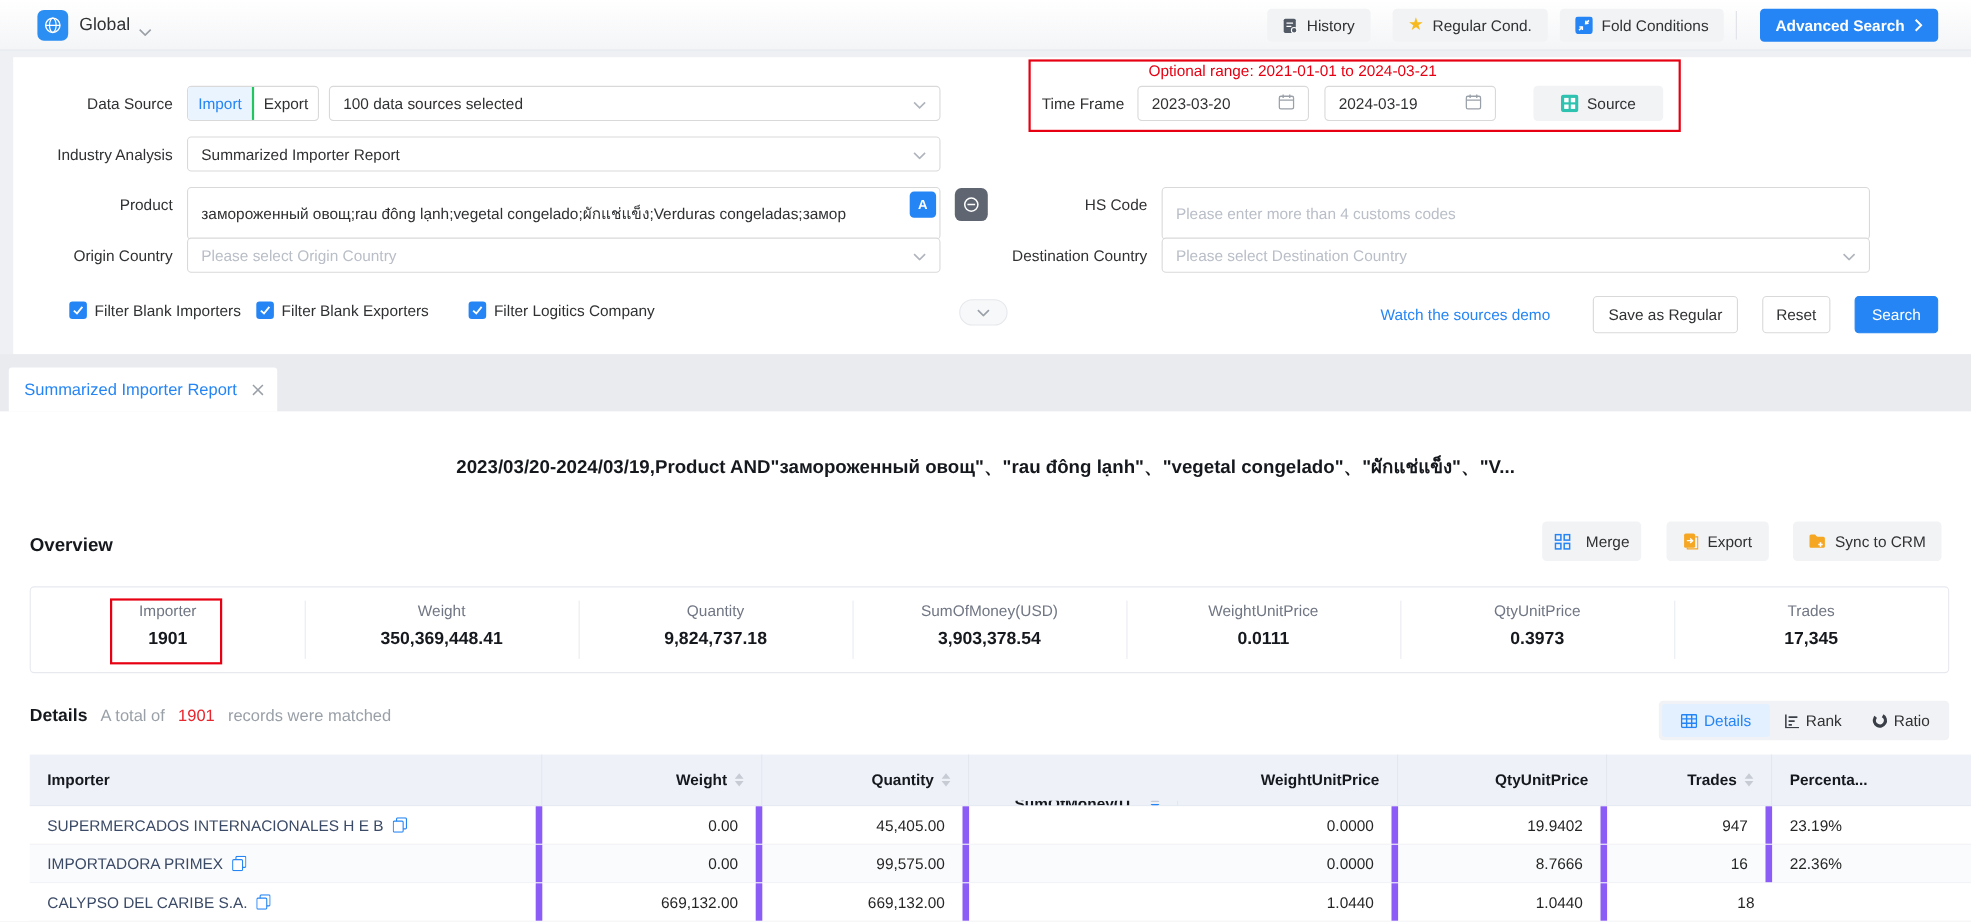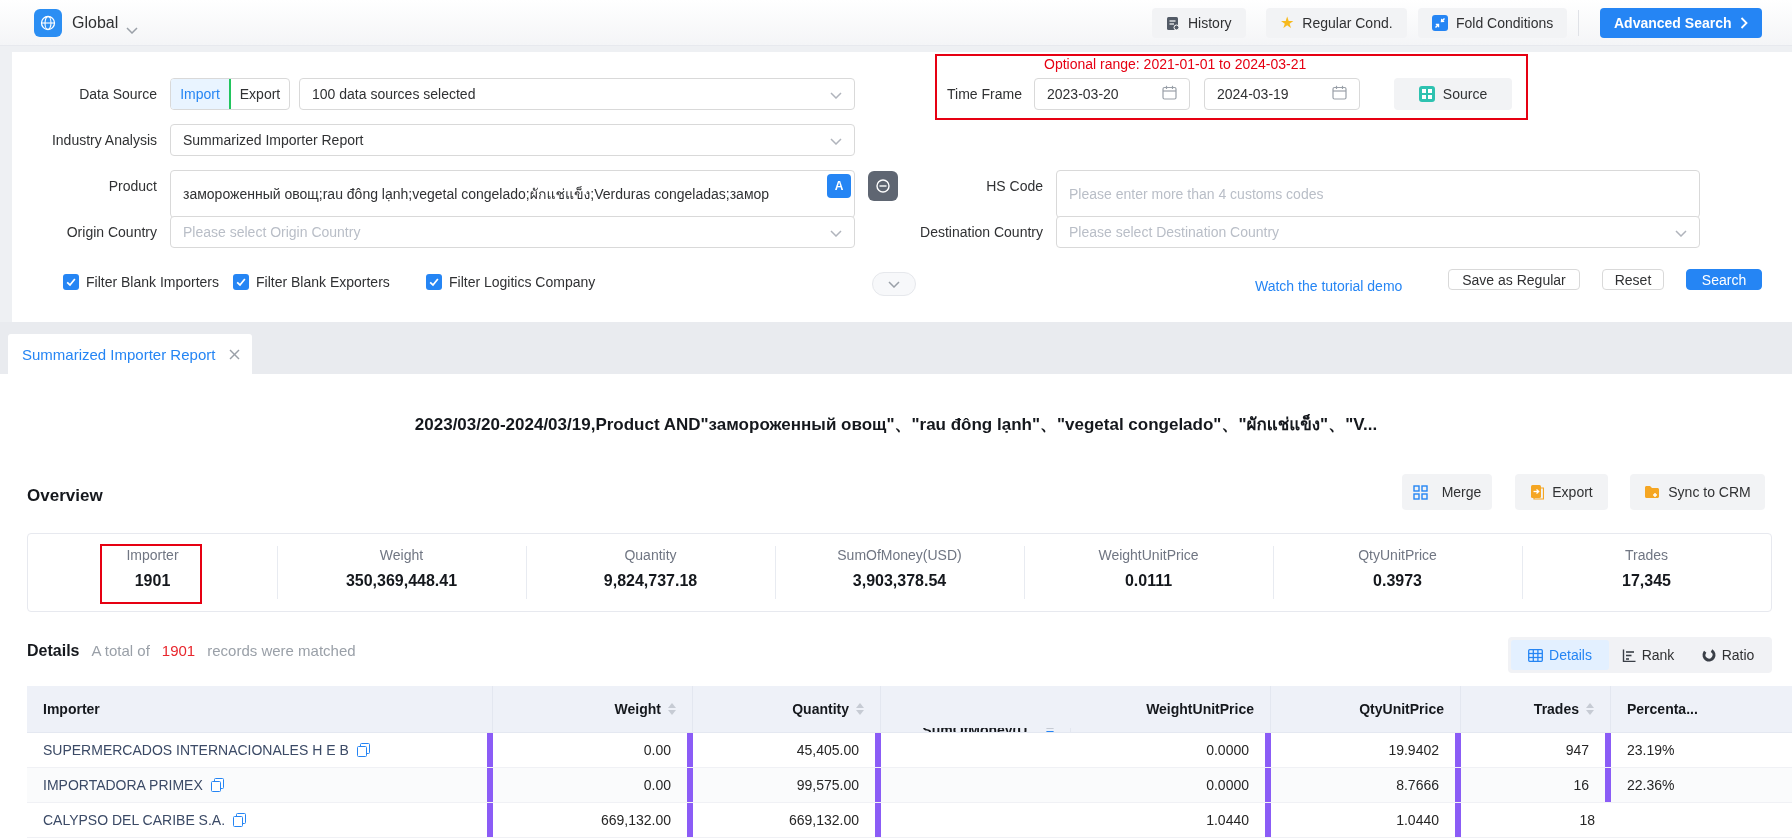--- a/index.html
+++ b/index.html
@@ -31,21 +31,21 @@
   .trans-icon{position:absolute;width:24px;height:24px;border-radius:4px;background:#2585f4;display:flex;align-items:center;justify-content:center;color:#fff;font-size:12px;font-weight:bold;cursor:pointer;}
   .exclude-btn{position:absolute;width:30px;height:30px;border-radius:6px;background:#5f6672;display:flex;align-items:center;justify-content:center;cursor:pointer;}
   .red-box{position:absolute;border:2px solid #e60012;box-sizing:border-box;pointer-events:none;}
   .optional-range{position:absolute;font-size:14px;color:#e60012;white-space:nowrap;}
   .date-box{cursor:pointer;}
   .custom-btn{position:absolute;height:32px;background:#f2f3f5;border-radius:4px;display:flex;align-items:center;justify-content:center;gap:8px;font-size:14px;color:#303133;cursor:pointer;box-sizing:border-box;}
   .ck{position:absolute;width:16px;height:16px;border-radius:3px;background:#2585f4;display:flex;align-items:center;justify-content:center;cursor:pointer;}
   .ck-label{position:absolute;font-size:14px;color:#303133;line-height:20px;white-space:nowrap;}
   .collapse-pill{position:absolute;width:44px;height:24px;border:1px solid #e6e8ec;background:#f7f8fa;border-radius:13px;display:flex;align-items:center;justify-content:center;cursor:pointer;box-sizing:border-box;}
   .link{position:absolute;font-size:14px;color:#2585f4;line-height:34px;cursor:pointer;white-space:nowrap;}
-  .btn{position:absolute;height:21px;border:1px solid #d9d9d9;border-radius:4px;background:#fff;display:flex;align-items:center;justify-content:center;font-size:14px;color:#303133;cursor:pointer;box-sizing:border-box;}
+  .btn{position:absolute;height:34px;border:1px solid #d9d9d9;border-radius:4px;background:#fff;display:flex;align-items:center;justify-content:center;font-size:14px;color:#303133;cursor:pointer;box-sizing:border-box;}
   .btn.primary{background:#2585f4;border-color:#2585f4;color:#fff;}
 
   
   .tabstrip{left:0;top:322px;width:1792px;height:52px;background:#e9ebef;}
   .tab{left:8px;top:12px;width:244px;height:40px;background:#fff;border-radius:3px 3px 0 0;display:flex;align-items:center;cursor:pointer;}
   .tab .t-label{margin-left:14px;font-size:15px;color:#2585f4;white-space:nowrap;}
   .tab .t-close{margin-left:auto;margin-right:12px;display:flex;cursor:pointer;}
 
   
   .content{left:0;top:374px;width:1792px;height:464px;background:#fff;padding-left:14px;}
@@ -241,21 +241,21 @@
         </svg>
     </div>
     <div class="ck-label" style="left:437px;top:220px;">Filter Logitics Company</div>
 
     <div class="collapse-pill" style="left:860px;top:220px;">
       <svg width="12" height="7" viewBox="0 0 12 7">
           <polyline points="1,1 6,6 11,1" fill="none" stroke="#9aa0a8" stroke-width="1.5"></polyline>
         </svg>
     </div>
 
-    <div class="link" style="left:1243px;top:217px;">Watch the tutorial demo</div>
+    <div class="link" style="left:1243px;top:217px;">Watch the sources demo</div>
     <div class="btn" style="left:1436px;top:217px;width:132px;">Save as Regular</div>
     <div class="btn" style="left:1590px;top:217px;width:62px;">Reset</div>
     <div class="btn primary" style="left:1674px;top:217px;width:76px;">Search</div>
   </div>
 
   <div class="abs tabstrip">
     <div class="abs tab">
       <span class="t-label">Summarized Importer Report</span>
       <span class="t-close">
         <svg width="11" height="11" viewBox="0 0 11 11">

